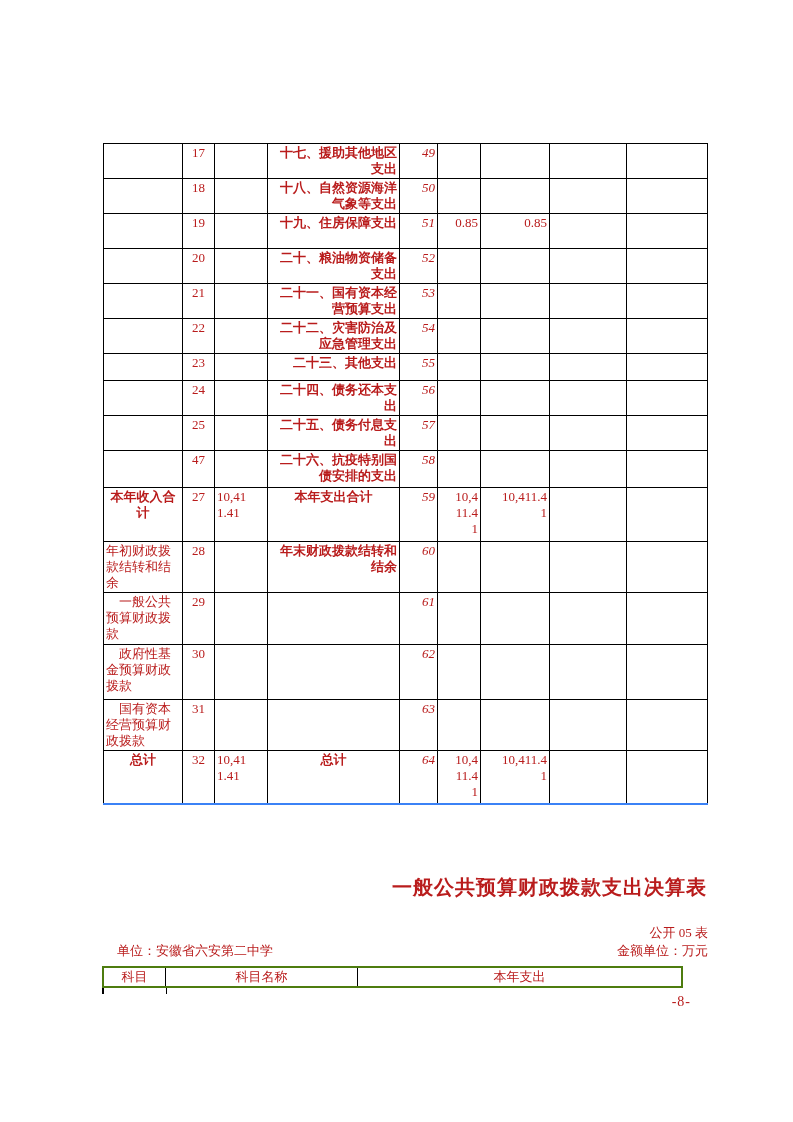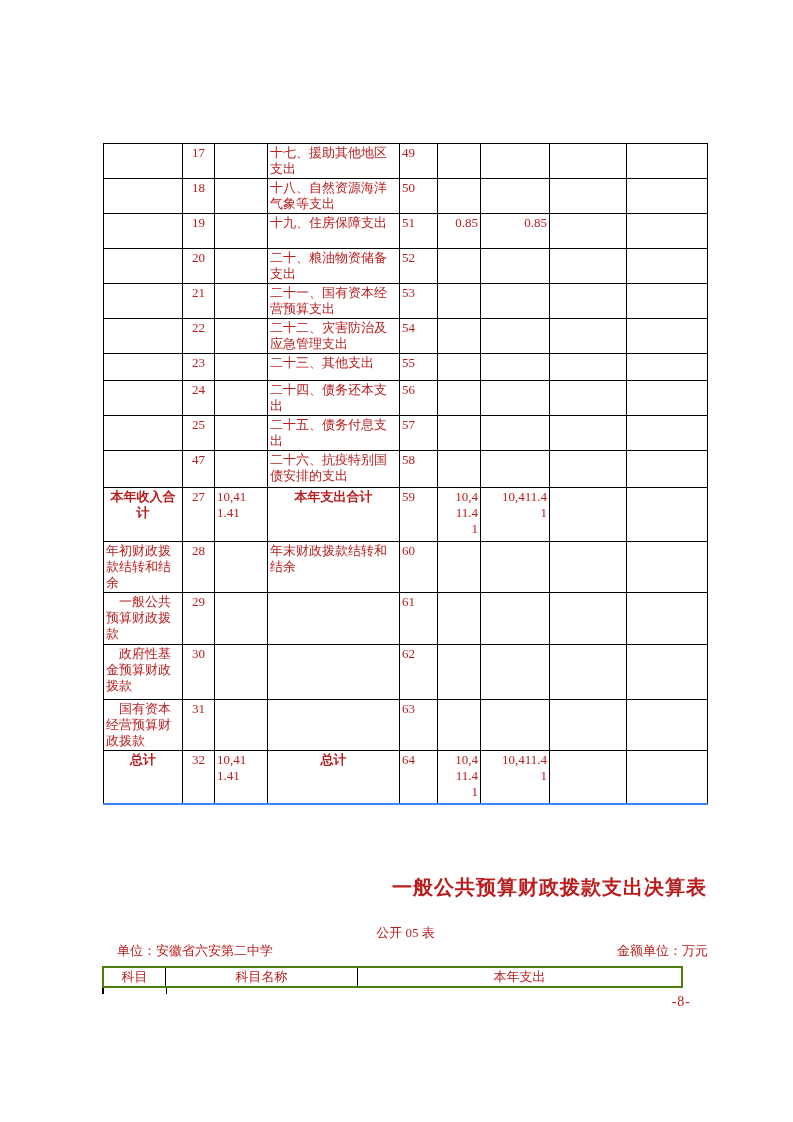--- a/index.html
+++ b/index.html
@@ -21,37 +21,37 @@
     font-size:13px; line-height:16px;
     vertical-align:top;
     padding:1px 2px;
     white-space:pre-line;
     overflow:hidden;
   }
   table.summary tr.last-row td { border-bottom:2px solid #3b82f6; }
   td.c0 { text-align:left;  padding-left:3px;  padding-right:3px; }
   td.c1 { text-align:center; }
   td.c2 { padding-right:7px; }
-  td.c3 { text-align:left;  padding-left:6px; padding-right:6px; }
-  td.c4 { text-align:left; }
+  td.c3 { text-align:right;  padding-left:6px; padding-right:6px;font-weight:bold; }
+  td.c4 { text-align:right;font-style:italic; }
   td.c5 { text-align:right; padding-right:6px; }
   td.c6 { text-align:right; padding-right:7px; }
   td.c7, td.c8 { }
   td.total-cell { font-weight:bold; text-align:center; }
 
   
   .section-title {
     position:absolute; left:103px; top:874px; width:604px;
     text-align:right;
     font-family:"Liberation Sans","DejaVu Sans",sans-serif;
     font-weight:bold; font-size:20px; letter-spacing:1px;
   }
   .table-code {
     position:absolute; left:103px; top:924px; width:605px;
-    text-align:center; font-size:13px;
+    text-align:right; font-size:13px;
   }
   .unit-line {
     position:absolute; left:117px; top:942px; width:591px;
     font-size:13px; display:flex; justify-content:space-between;align-items:center;
   }
 
   
   .exp-header {
     position:absolute; left:102px; top:966px; width:581px; height:22px;
     border:2px solid #4d7c0f; box-sizing:border-box;

